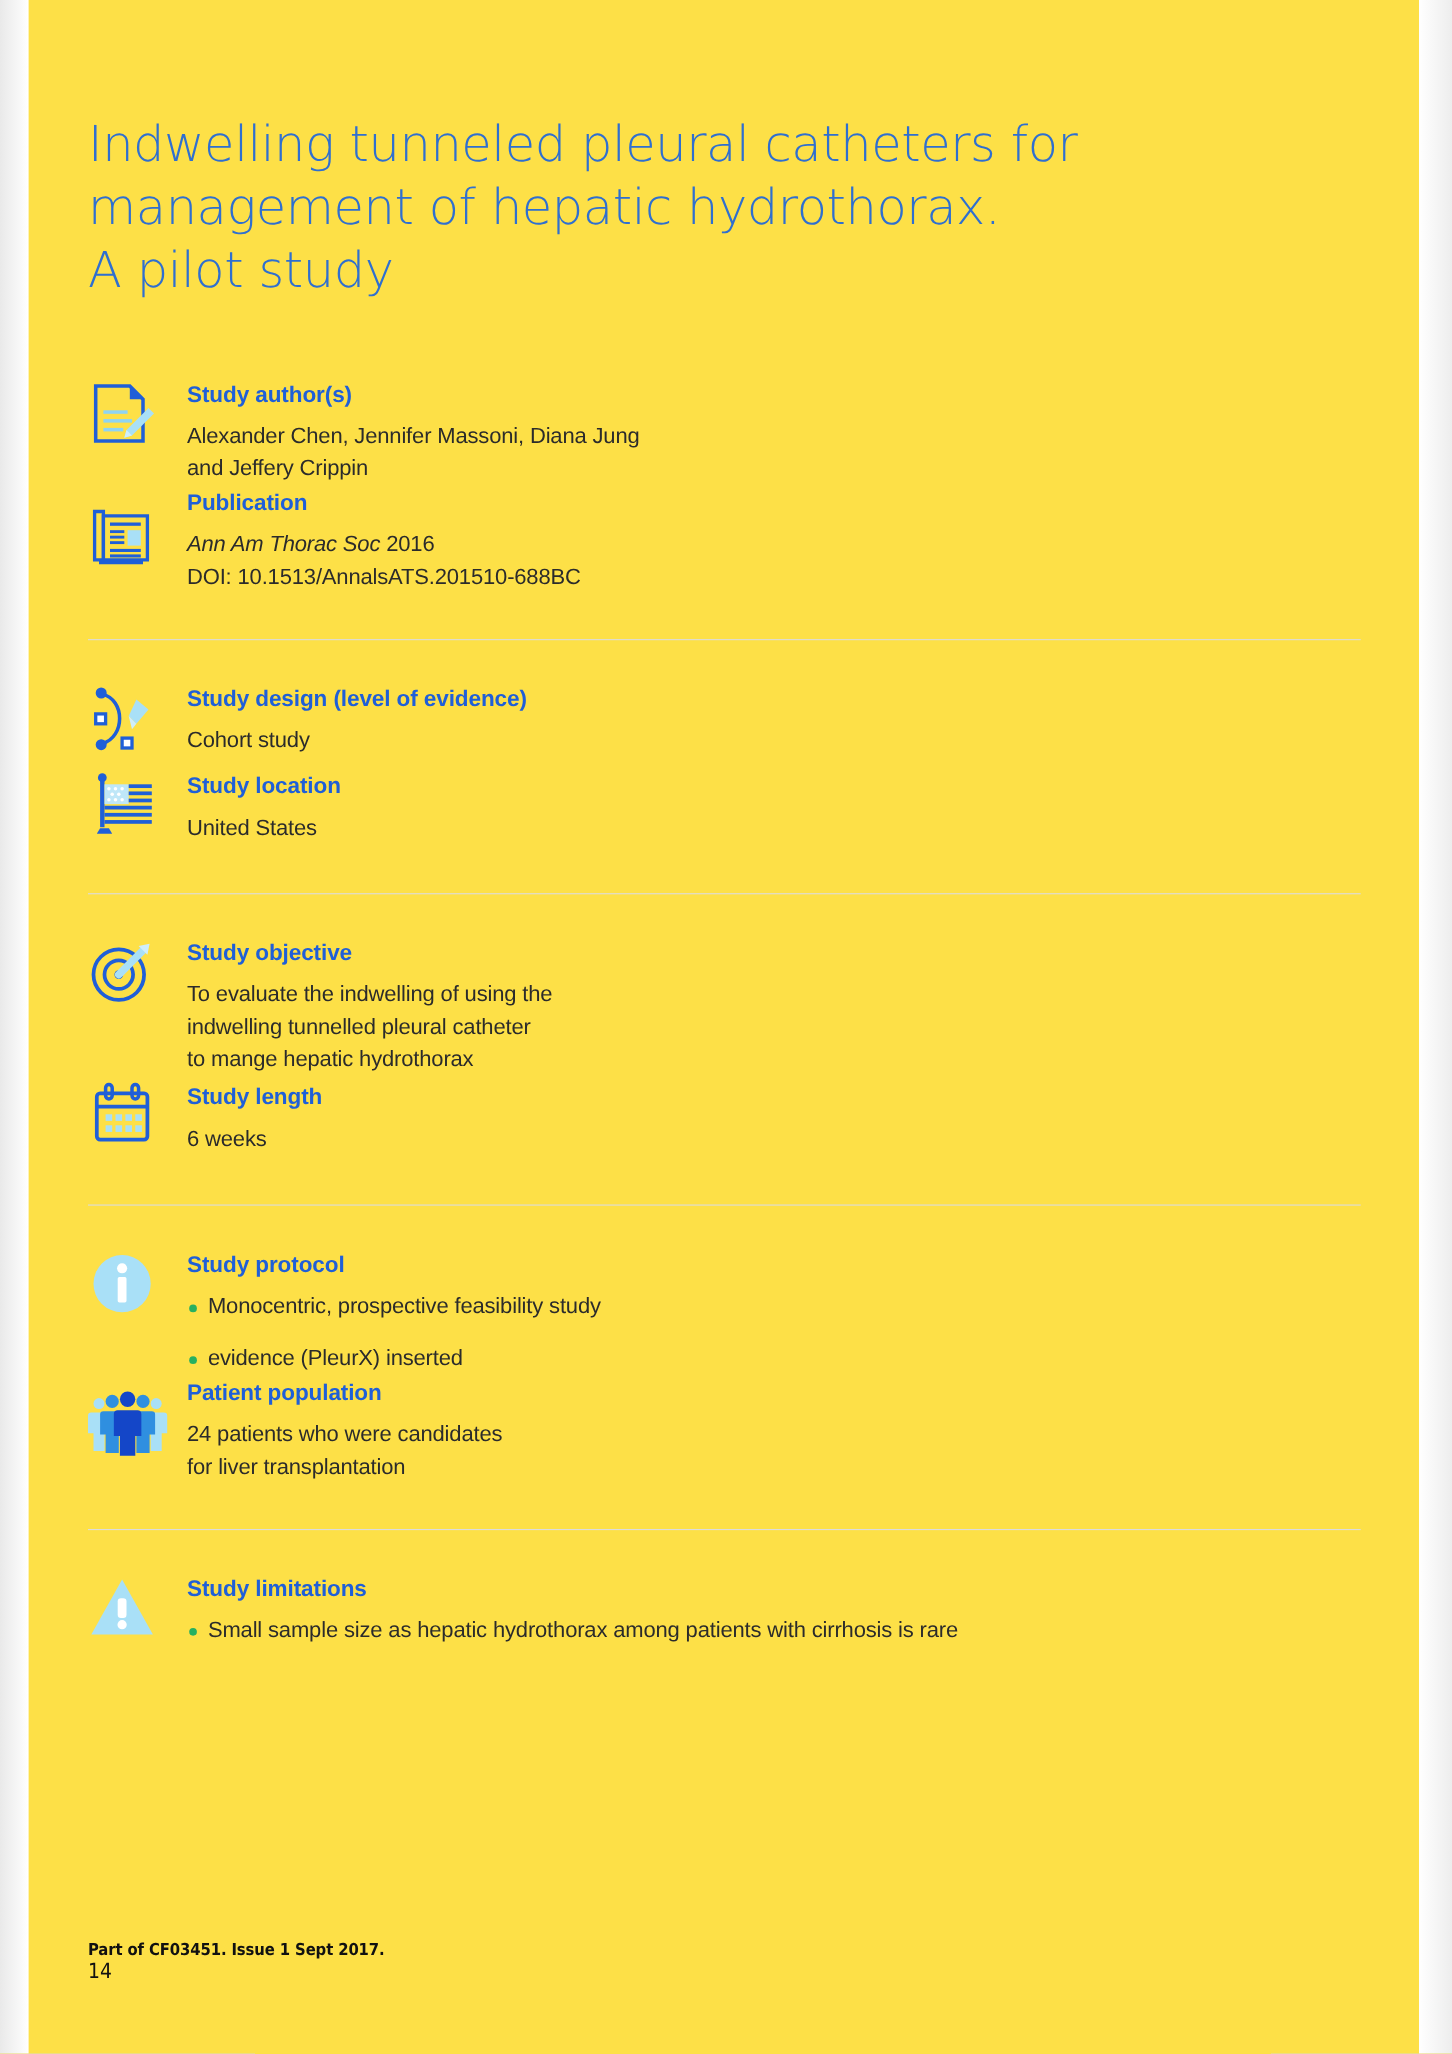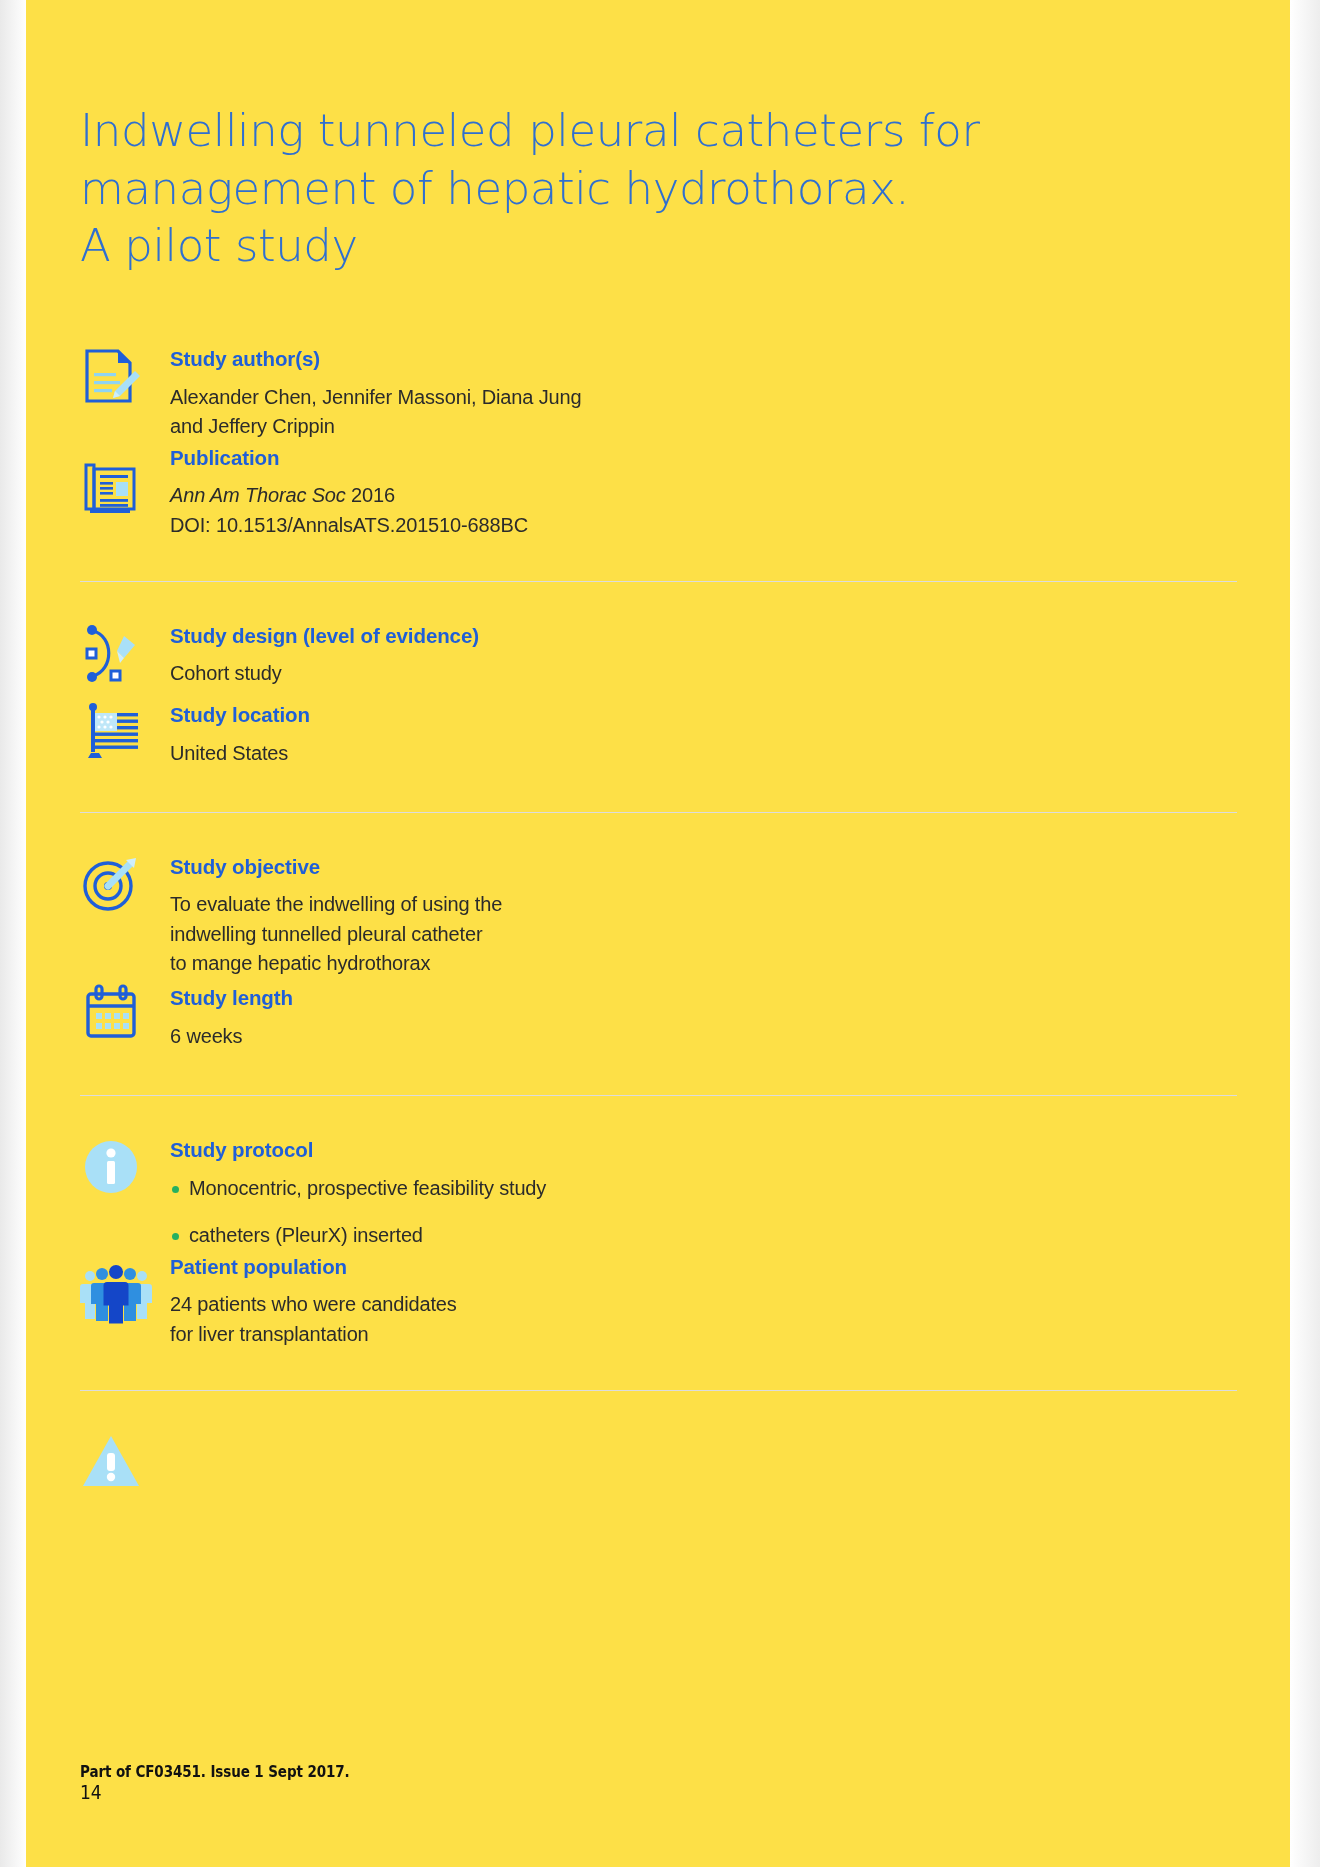--- a/index.html
+++ b/index.html
@@ -345,21 +345,21 @@
             <rect x="27" y="25" width="8" height="23" rx="1.5" fill="#ffffff"></rect>
           </svg>
         </div>
         <div class="body">
           <div class="heading">Study protocol</div>
           <ul class="bullets">
             <li>
               <span class="ln">Monocentric, prospective feasibility study</span>
             </li>
             <li>
-              <span class="ln">catheters (PleurX) inserted</span>
+              <span class="ln">evidence (PleurX) inserted</span>
             </li>
           </ul>
         </div>
       </div>
 
       <div class="col col-right">
         <div class="ico">
           <svg width="74" height="62" viewBox="0 0 74 62" aria-hidden="true">
             <g fill="#a9e0f7">
               <circle cx="10" cy="12" r="5"></circle>
@@ -393,20 +393,28 @@
 
     <div class="section full">
       <div class="col col-left">
         <div class="ico">
           <svg width="62" height="62" viewBox="0 0 62 62" aria-hidden="true">
             <path d="M31 5 L59 55 H3 Z" fill="#a9e0f7"></path>
             <rect x="27" y="22" width="8" height="18" rx="3" fill="#ffffff"></rect>
             <circle cx="31" cy="46" r="4.2" fill="#ffffff"></circle>
           </svg>
         </div>
+        <div class="body">
+          <div class="heading">Study limitations</div>
+          <ul class="bullets">
+            <li>
+              <span class="ln">Small sample size as hepatic hydrothorax among patients with cirrhosis is rare</span>
+            </li>
+          </ul>
+        </div>
       </div>
     </div>
 
   </div>
 
   <div class="footer">
     <div class="fnote">Part of CF03451. Issue 1 Sept 2017.</div>
     <div class="pageno">14</div>
   </div>
 

